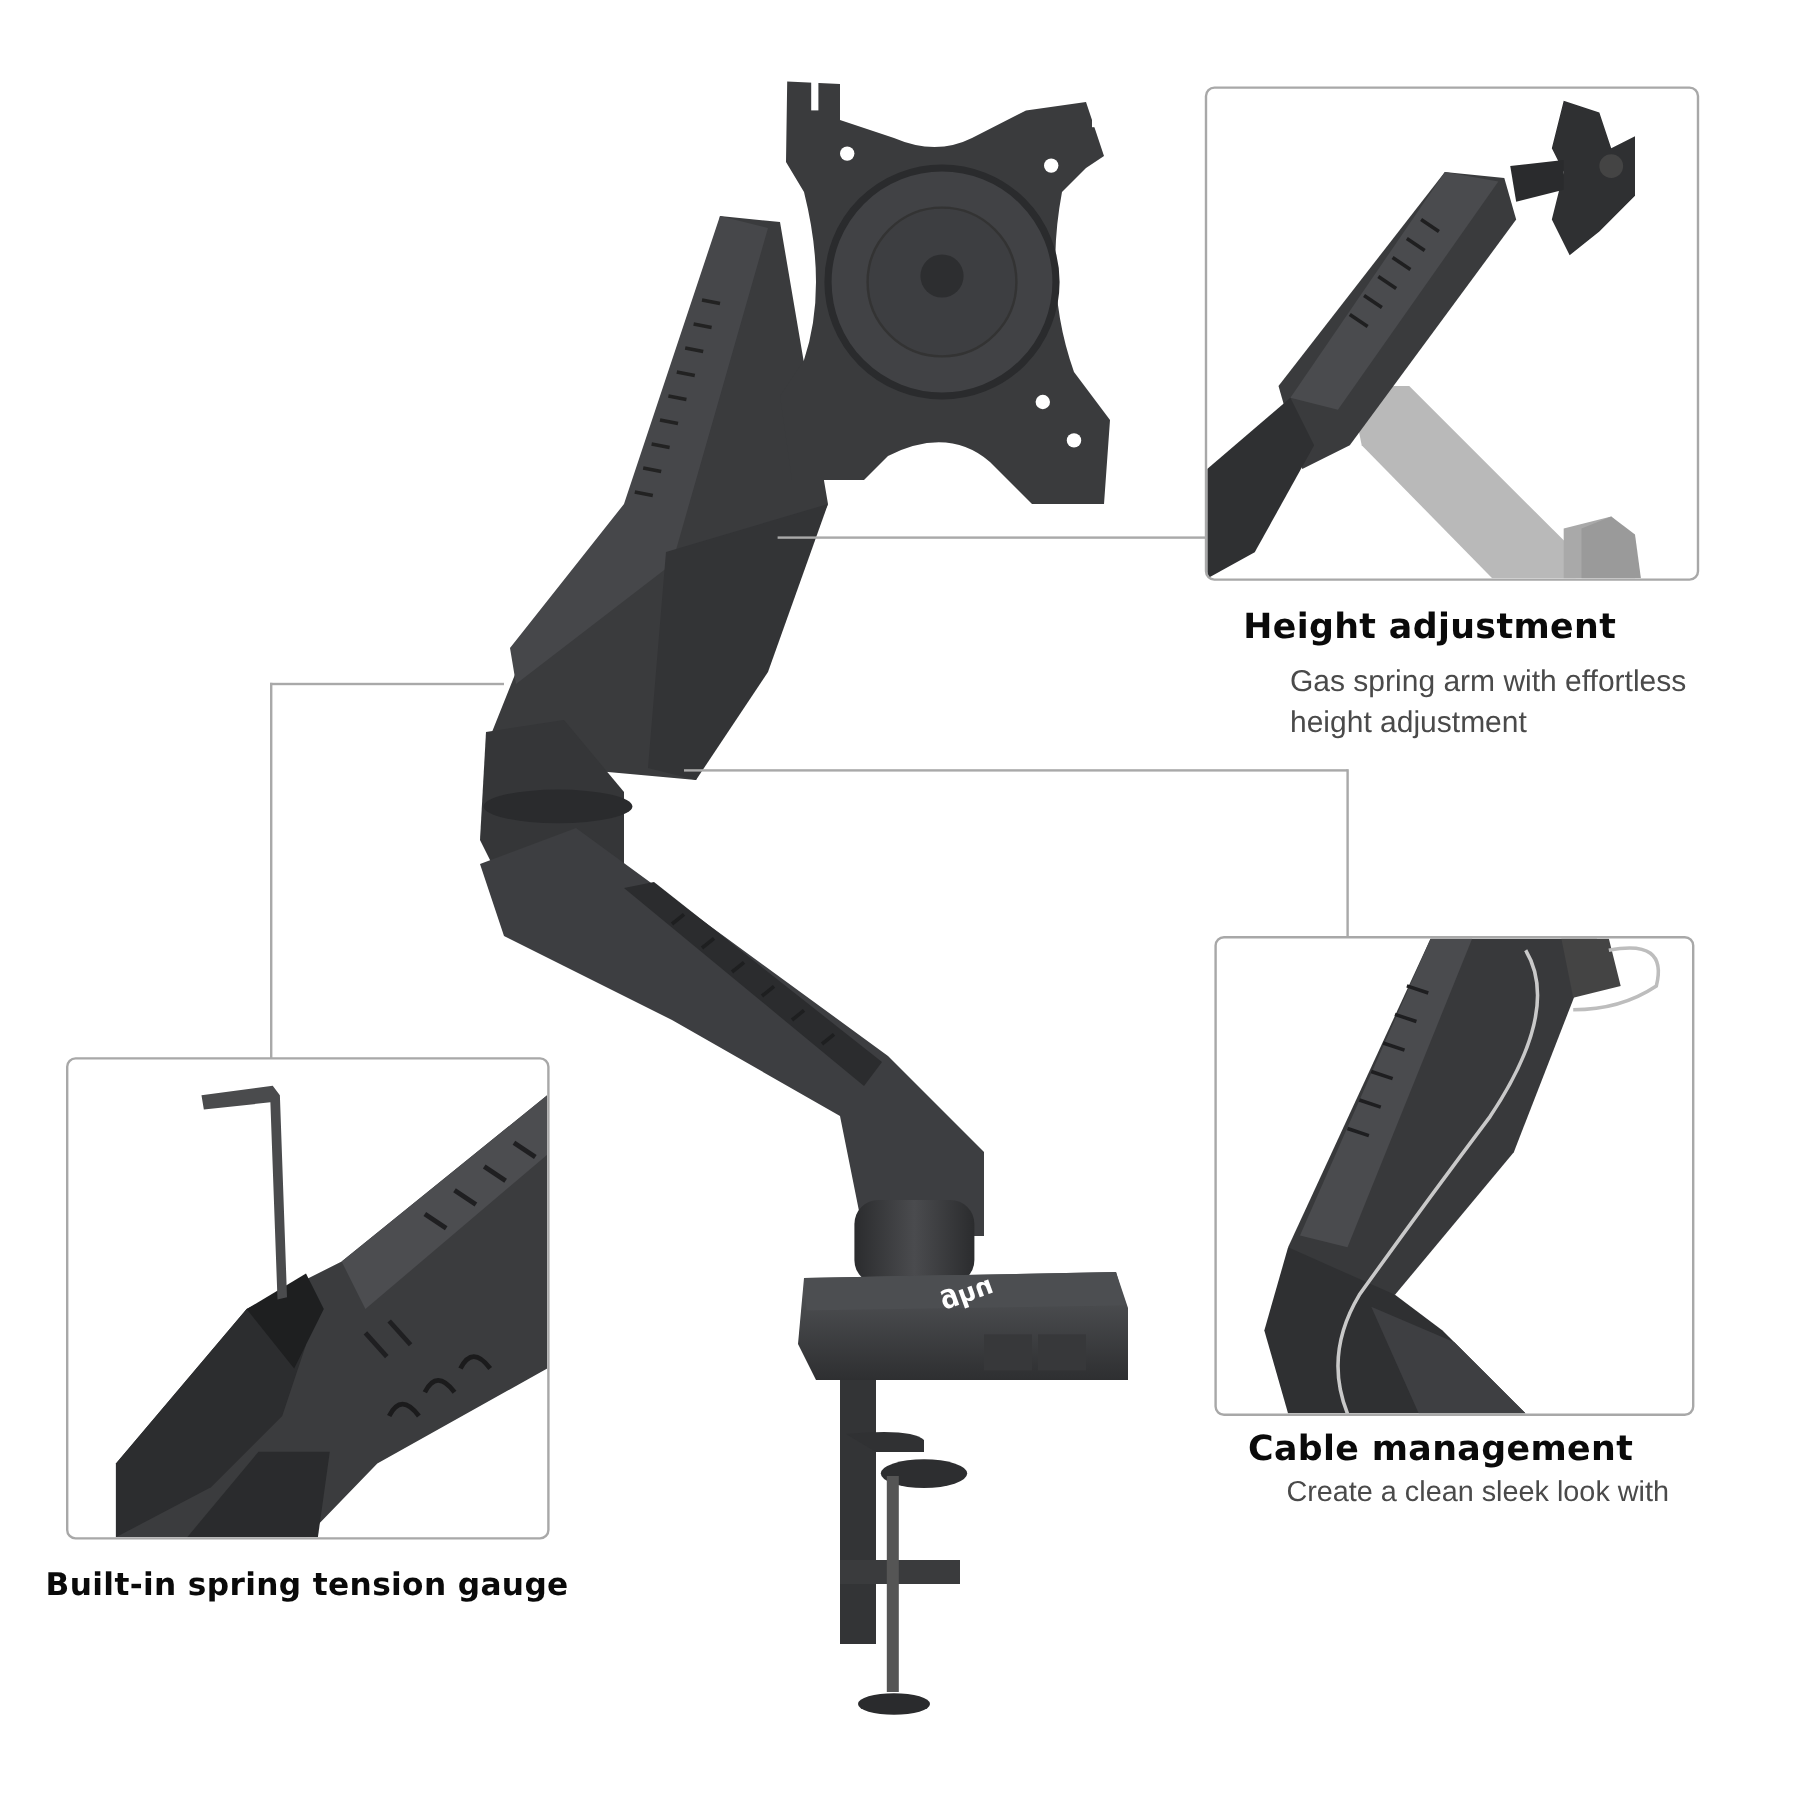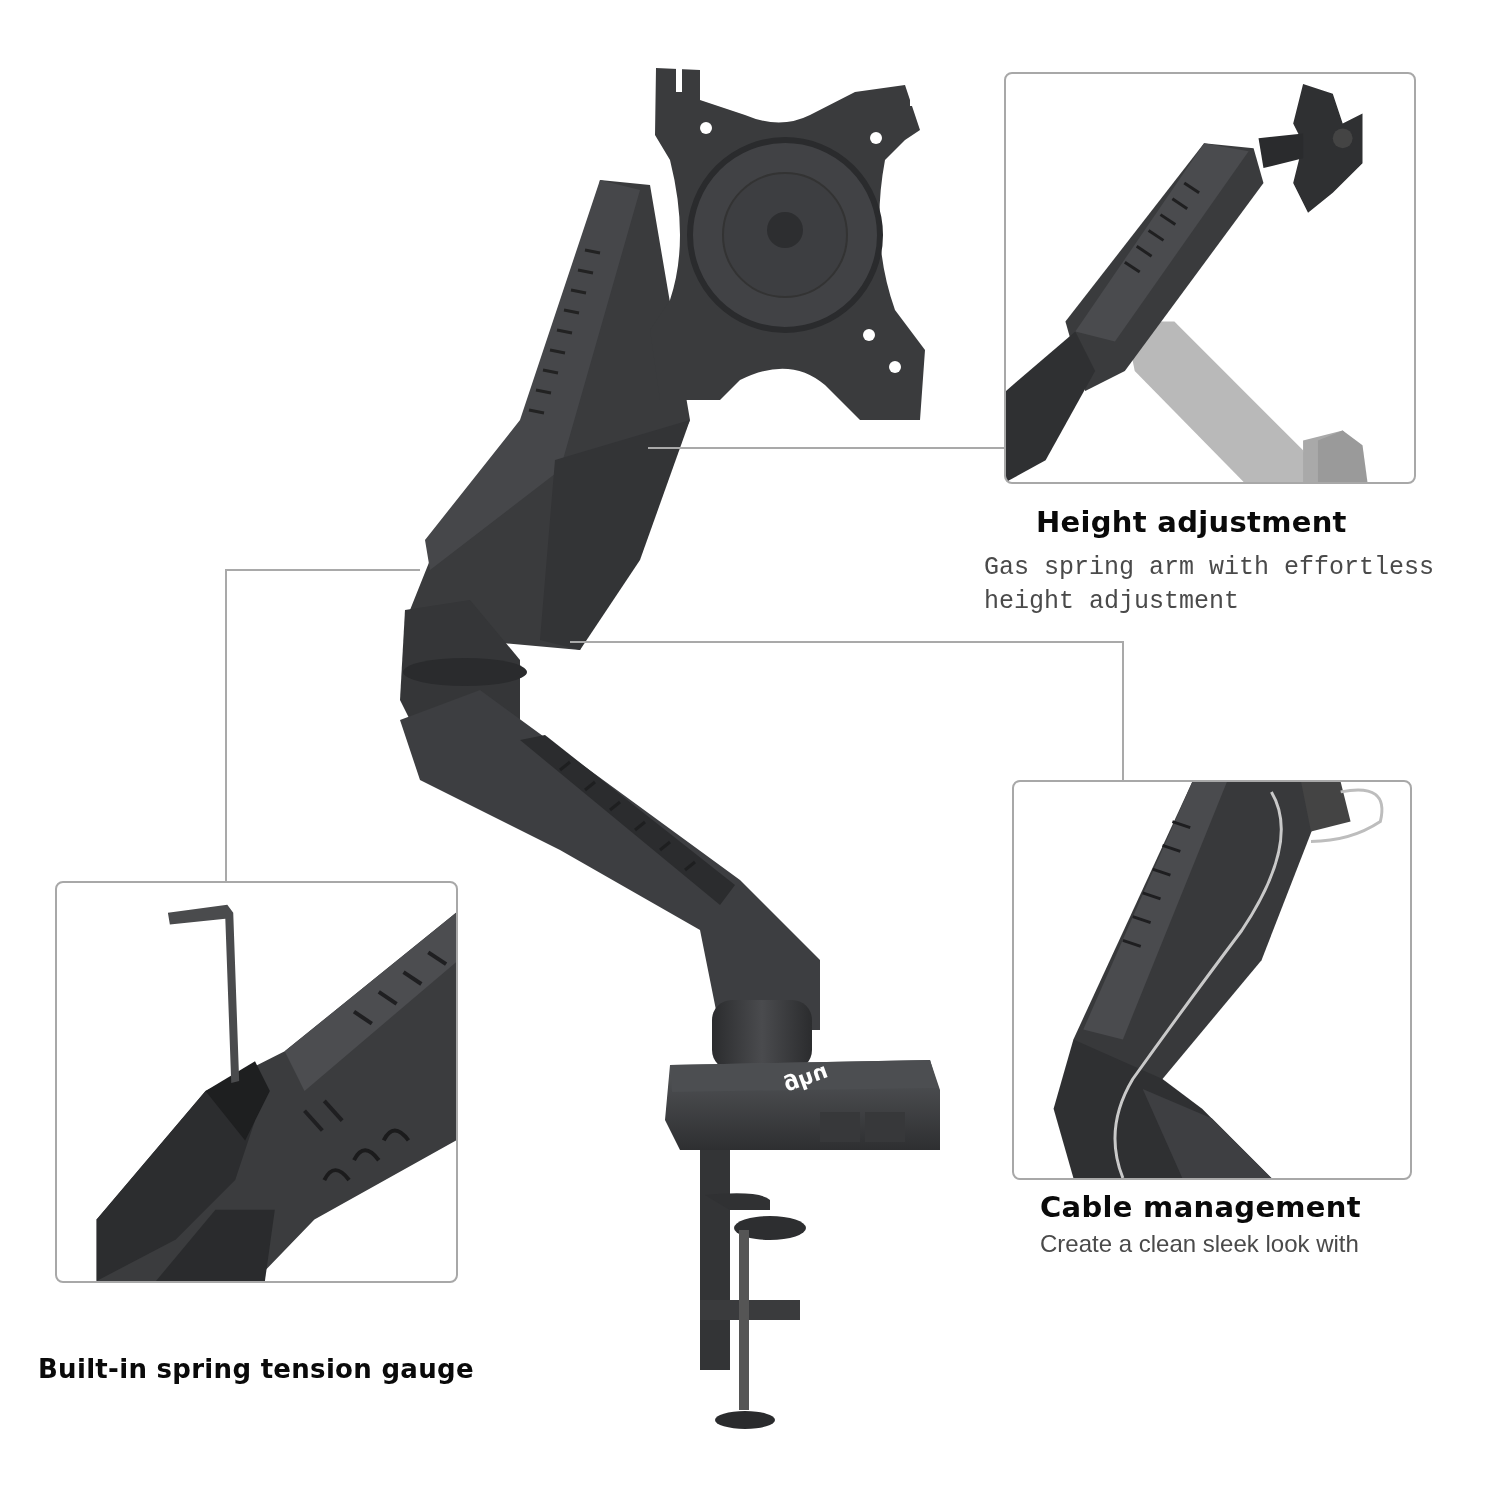--- a/index.html
+++ b/index.html
@@ -116,21 +116,21 @@
     <path d="M0 320 L70 260 L90 300 L40 390 L0 412 Z" fill="#2f3032"></path>
 
     <path d="M300 10 L330 20 L340 50 L360 40 L360 90 L330 120 L305 140 L290 110 L300 70 L290 50 Z" fill="#2f3032"></path>
     <circle cx="340" cy="65" r="10" fill="#444"></circle>
     <path d="M255 65 L300 60 L300 85 L260 95 Z" fill="#2a2b2d"></path>
 
     <path d="M315 370 L340 360 L360 375 L365 412 L315 412 Z" fill="#9a9a9a"></path>
   </svg>
 </div>
 <div class="title" style="left:1036px;top:505px;font-size:29px;">Height adjustment</div>
-<div class="desc" style="left:984px;top:551px;font-family:Liberation Mono, monospace;">
+<div class="desc" style="left:1075px;top:551px;">
   <div>Gas spring arm with effortless</div>
   <div>height adjustment</div>
 </div>
 
 <div class="inset" style="left:1012px;top:780px;width:400px;height:400px;">
   <svg viewBox="0 0 400 400">
     <path d="M60 260 L180 0 L320 0 L250 180 L150 300 L90 310 Z" fill="#38393b"></path>
     <path d="M180 0 L215 0 L110 260 L70 250 Z" fill="#4a4b4e"></path>
     <g stroke="#1e1e20" stroke-width="3">
       <line x1="160" y1="40" x2="178" y2="46"></line>
@@ -141,21 +141,21 @@
       <line x1="110" y1="160" x2="128" y2="166"></line>
     </g>
     <path d="M60 260 L150 300 L190 330 L260 400 L60 400 L40 330 Z" fill="#2f3032"></path>
     <path d="M130 310 L200 340 L260 400 L170 400 Z" fill="#3e3f42"></path>
     <path d="M260 10 Q290 60 230 150 Q170 230 120 300 Q90 350 110 400" fill="none" stroke="#c9c9c9" stroke-width="3"></path>
     <path d="M290 0 L330 0 L340 40 L300 50 Z" fill="#444"></path>
     <path d="M330 10 Q380 0 370 40 Q340 60 300 60" fill="none" stroke="#bdbdbd" stroke-width="3"></path>
   </svg>
 </div>
 <div class="title" style="left:1040px;top:1190px;font-size:29px;">Cable management</div>
-<div class="desc" style="left:1040px;top:1228px;font-size:24px;line-height:31px;">
+<div class="desc" style="left:1072px;top:1228px;font-size:24px;line-height:31px;">
   <div>Create a clean sleek look with</div>
 </div>
 
 <div class="inset" style="left:55px;top:881px;width:403px;height:402px;">
   <svg viewBox="0 0 403 402">
     <path d="M40 340 L150 210 L230 170 L403 30 L403 260 L260 340 L200 402 L40 402 Z" fill="#3b3c3e"></path>
     <path d="M230 170 L403 30 L403 80 L250 210 Z" fill="#4c4d50"></path>
     <g stroke="#1f1f21" stroke-width="4">
       <line x1="300" y1="130" x2="318" y2="142"></line>
       <line x1="325" y1="110" x2="343" y2="122"></line>
@@ -169,15 +169,15 @@
 
     <path d="M112 30 L172 22 L178 30 L184 200 L176 202 L170 36 L114 42 Z" fill="#4a4b4d"></path>
     <path d="M100 402 L160 330 L220 330 L210 402 Z" fill="#2a2b2d"></path>
     <g stroke="#1b1b1c" stroke-width="4" fill="none">
       <path d="M270 300 Q280 280 295 300"></path>
       <path d="M300 280 Q310 260 325 280"></path>
       <path d="M330 260 Q340 240 355 260"></path>
     </g>
   </svg>
 </div>
-<div class="title" style="left:38px;top:1306px;font-size:26px;margin-top:48px;">Built-in spring tension gauge</div>
+<div class="title" style="left:38px;top:1306px;font-size:26px;">Built-in spring tension gauge</div>
 <div class="desc" style="left:40px;top:1357px;font-size:24px;line-height:32px;">
 </div>
 
 </body></html>

